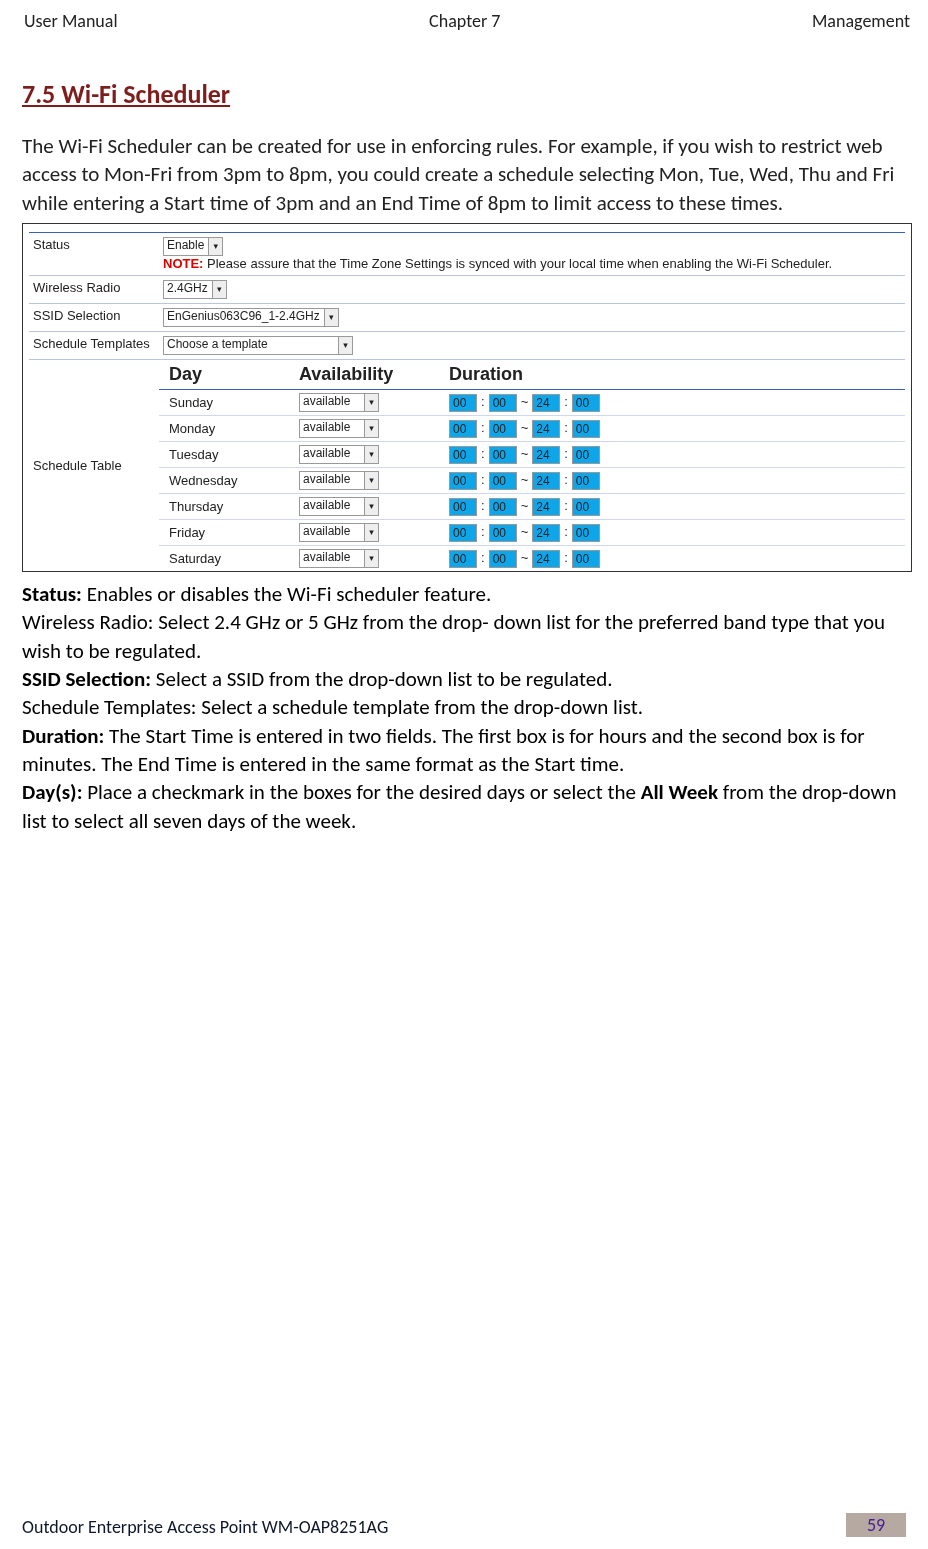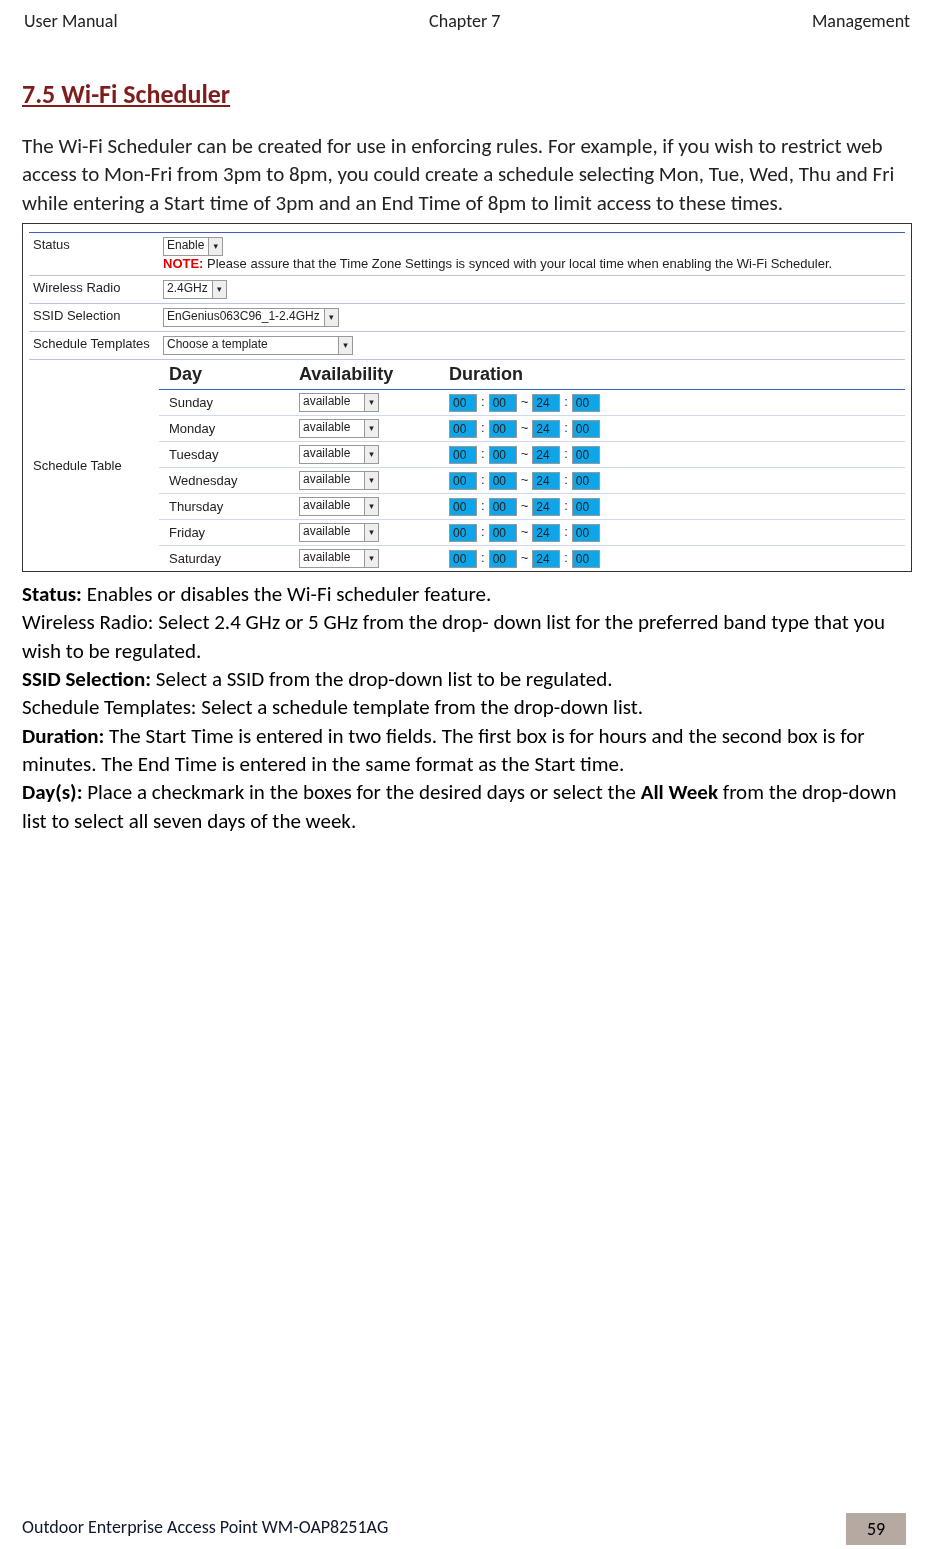--- a/index.html
+++ b/index.html
@@ -128,28 +128,28 @@
     justify-content: space-between;
     align-items: center;
   }
   .footer-text {
     font-size: 18px;
     color: #0f172a;
     padding-bottom: 8px;
   }
   .page-num-box {
     width: 60px;
-    height: 32px;
+    height: 24px;
     background: #b5a9a1;
     display: flex;
     align-items: center;
     justify-content: center;
     font-size: 18px;
-    color: #000000;
-    margin-bottom: 4px;
+    color: #4c1d95;
+    margin-bottom: 12px;
   }
 </style>
 </head>
 <body>
 
 <div class="page">
 
   <div class="header-row">
     <span>User Manual</span>
     <span>Chapter 7</span>

